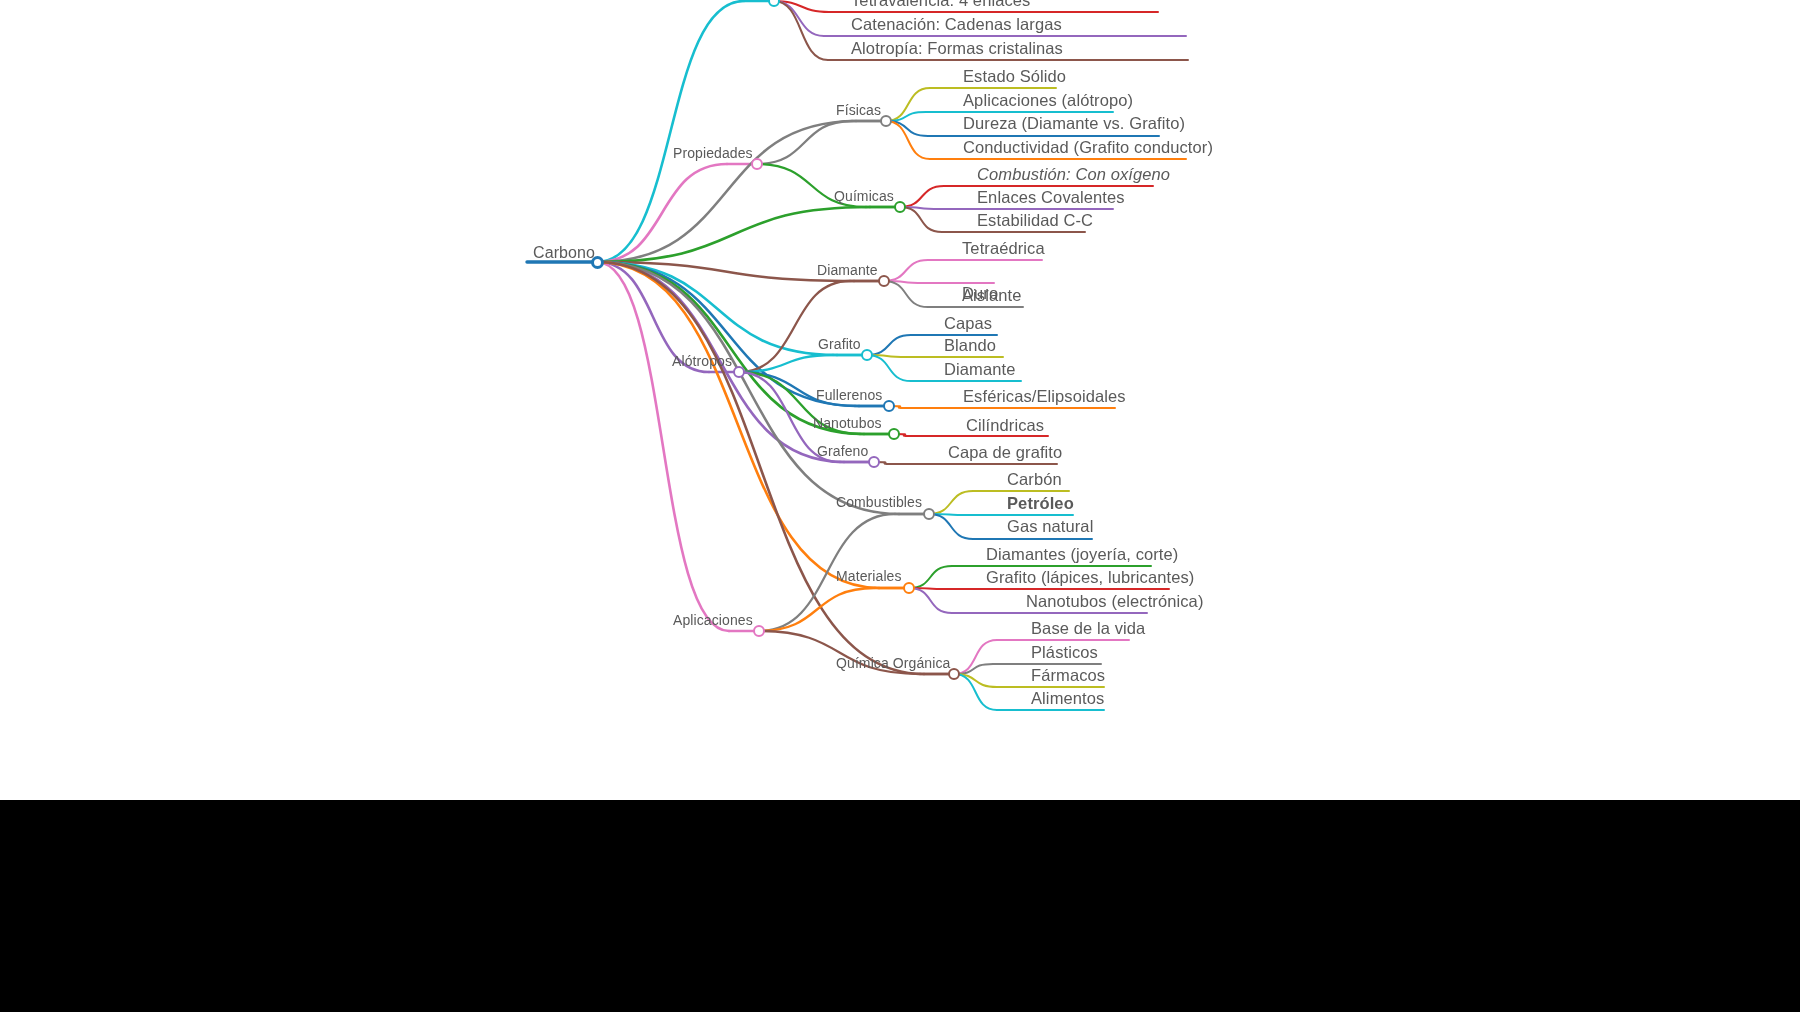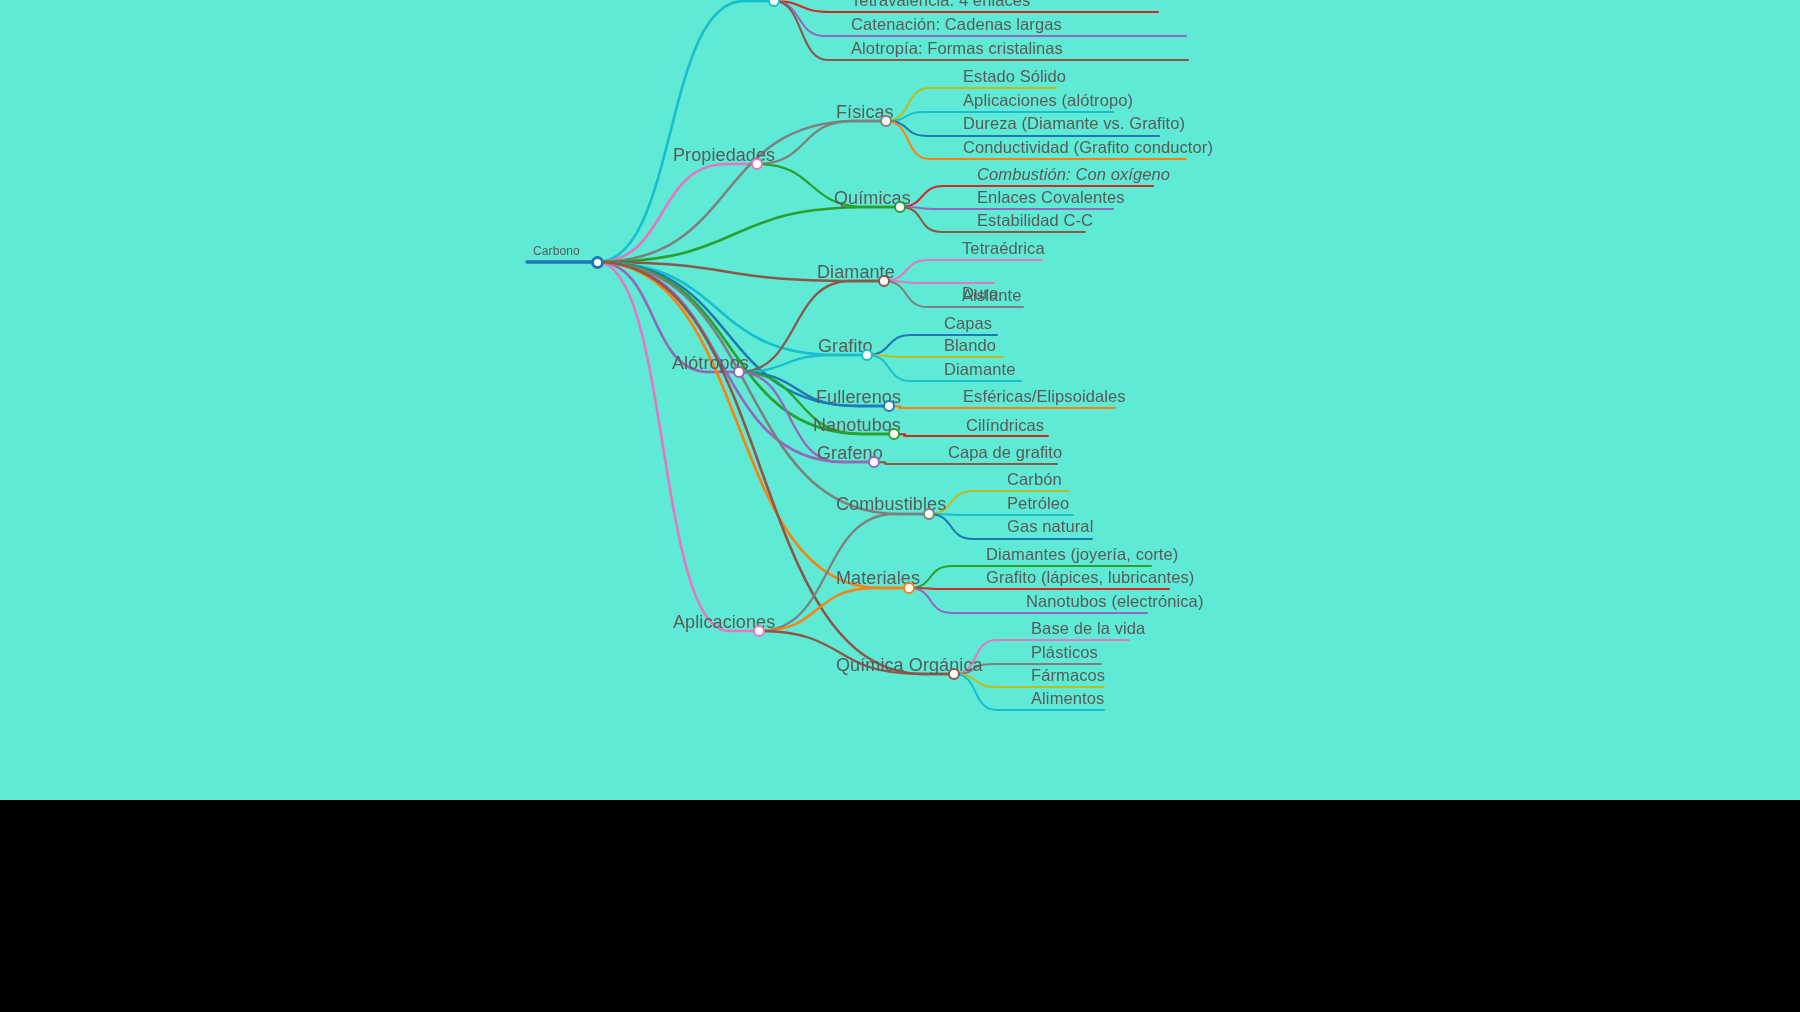--- a/index.html
+++ b/index.html
@@ -3,36 +3,36 @@
 <meta charset="utf-8">
 <style>
   html,body{margin:0;padding:0;background:#000;}
   body{
     width:1800px;height:1012px;overflow:hidden;
     font-family:"Liberation Sans", sans-serif;
     position:relative;
   }
   #canvas{
     position:absolute;left:0;top:0;width:1800px;height:1000px;
-    background:#5eead4;overflow:hidden;
+    background:#ffffff;overflow:hidden;
   }
   #blackbar{
     position:absolute;left:0;top:800px;width:1800px;height:212px;background:#000;
   }
   svg#wires{position:absolute;left:0;top:0;width:1800px;height:800px;}
   .node-label{
     position:absolute;
     font-family:"Liberation Sans", sans-serif;
     color:#5a5a5a;
     white-space:nowrap;
     line-height:1;
     letter-spacing:0.1px;
   }
-  .lvl0{font-size:12px;}
-  .lvl1{font-size:18px;}
+  .lvl0{font-size:16px;}
+  .lvl1{font-size:14px;}
   .lvl3{font-size:16.5px;}
   .ring{position:absolute;border-radius:50%;background:#ffffff;box-sizing:border-box;}
 </style>
 </head>
 <body>
 
 <div id="canvas">
   <svg id="wires" viewBox="0 0 1800 800" xmlns="http://www.w3.org/2000/svg">
       <path d="M 527 262 L 597 262" fill="none" stroke="#1f77b4" stroke-width="3.4" stroke-linecap="round"></path>
       <path d="M 597 262 C 677.85 262, 663.15 1, 744 1" fill="none" stroke="#17becf" stroke-width="2.6" stroke-linecap="round"></path>
@@ -156,21 +156,21 @@
       <div class="node-label lvl3" style="left: 962px; top: 240px;">Tetraédrica</div>
       <div class="node-label lvl3" style="left: 962px; top: 263px; margin-top: 22px;">Duro</div>
       <div class="node-label lvl3" style="left: 962px; top: 287px;">Aislante</div>
       <div class="node-label lvl3" style="left: 944px; top: 315px;">Capas</div>
       <div class="node-label lvl3" style="left: 944px; top: 337px;">Blando</div>
       <div class="node-label lvl3" style="left: 944px; top: 361px;">Diamante</div>
       <div class="node-label lvl3" style="left: 963px; top: 388px;">Esféricas/Elipsoidales</div>
       <div class="node-label lvl3" style="left: 966px; top: 417px;">Cilíndricas</div>
       <div class="node-label lvl3" style="left: 948px; top: 444px;">Capa de grafito</div>
       <div class="node-label lvl3" style="left: 1007px; top: 471px;">Carbón</div>
-      <div class="node-label lvl3" style="left: 1007px; top: 495px;">Petróleo</div>
+      <div class="node-label lvl3" style="left: 1007px; top: 495px; font-weight: bold;">Petróleo</div>
       <div class="node-label lvl3" style="left: 1007px; top: 518px;">Gas natural</div>
       <div class="node-label lvl3" style="left: 986px; top: 546px;">Diamantes (joyería, corte)</div>
       <div class="node-label lvl3" style="left: 986px; top: 569px;">Grafito (lápices, lubricantes)</div>
       <div class="node-label lvl3" style="left: 1026px; top: 593px;">Nanotubos (electrónica)</div>
       <div class="node-label lvl3" style="left: 1031px; top: 620px;">Base de la vida</div>
       <div class="node-label lvl3" style="left: 1031px; top: 644px;">Plásticos</div>
       <div class="node-label lvl3" style="left: 1031px; top: 667px;">Fármacos</div>
       <div class="node-label lvl3" style="left: 1031px; top: 690px;">Alimentos</div>
       <div class="node-label lvl0" style="left: 533px; top: 245px;">Carbono</div>
       <div class="node-label lvl1" style="left: 673px; top: 146px;">Propiedades</div>

